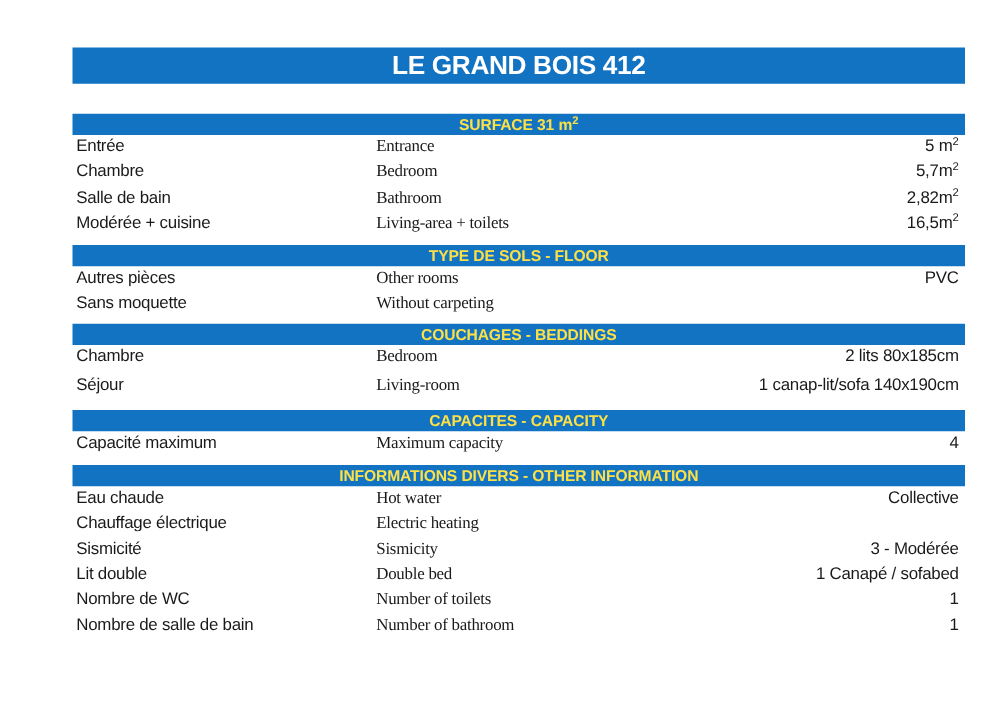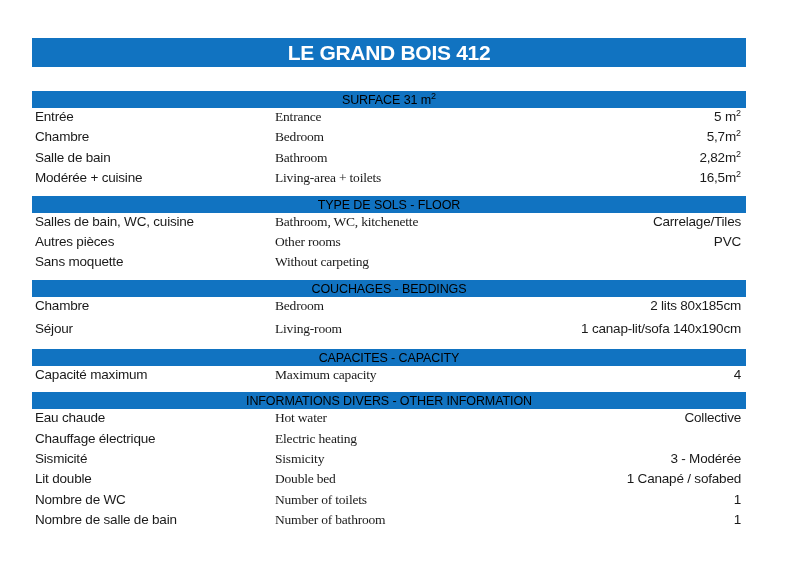--- a/index.html
+++ b/index.html
@@ -12,42 +12,42 @@
     position: relative;
     width: 800px;
     height: 564px;
     background: #ffffff;
     overflow: hidden;
     font-family: "Liberation Sans", sans-serif;
     color: var(--ink);
   }
   .content {
     position: absolute;
-    left: 32px;
+    left: 58px;
     top: 38px;
     width: 714px;
   }
   .title-bar {
     height: 29px;
     background: var(--accent);
     color: #ffffff;
     font-weight: bold;
     font-size: 21px;
     line-height: 29px;
     text-align: center;
     letter-spacing: -0.3px;
     margin-bottom: 24px;
   }
   .section { margin-top: 5px; }
   .section:first-of-type { margin-top: 0; }
   .bar {
     height: 17px;
     background: var(--accent);
-    color: #000000;
-    font-weight: normal;
+    color: #fde047;
+    font-weight: bold;
     font-size: 12.5px;
     line-height: 18px;
     text-align: center;
     letter-spacing: -0.1px;
   }
   .rows { padding-top: 1px; }
   .row {
     display: flex;
     align-items: flex-start;
     height: 20.4px;
@@ -95,25 +95,20 @@
             <div class="row">
               <span class="cell fr">Modérée + cuisine</span>
               <span class="cell en">Living-area + toilets</span>
               <span class="cell value">16,5m<sup>2</sup></span>
             </div>
           </div>
         </section>
         <section class="section section-sols">
           <div class="bar">TYPE DE SOLS - FLOOR</div>
           <div class="rows">
-            <div class="row">
-              <span class="cell fr">Salles de bain, WC, cuisine</span>
-              <span class="cell en">Bathroom, WC, kitchenette</span>
-              <span class="cell value">Carrelage/Tiles</span>
-            </div>
             <div class="row">
               <span class="cell fr">Autres pièces</span>
               <span class="cell en">Other rooms</span>
               <span class="cell value">PVC</span>
             </div>
             <div class="row">
               <span class="cell fr">Sans moquette</span>
               <span class="cell en">Without carpeting</span>
               <span class="cell value"></span>
             </div>

